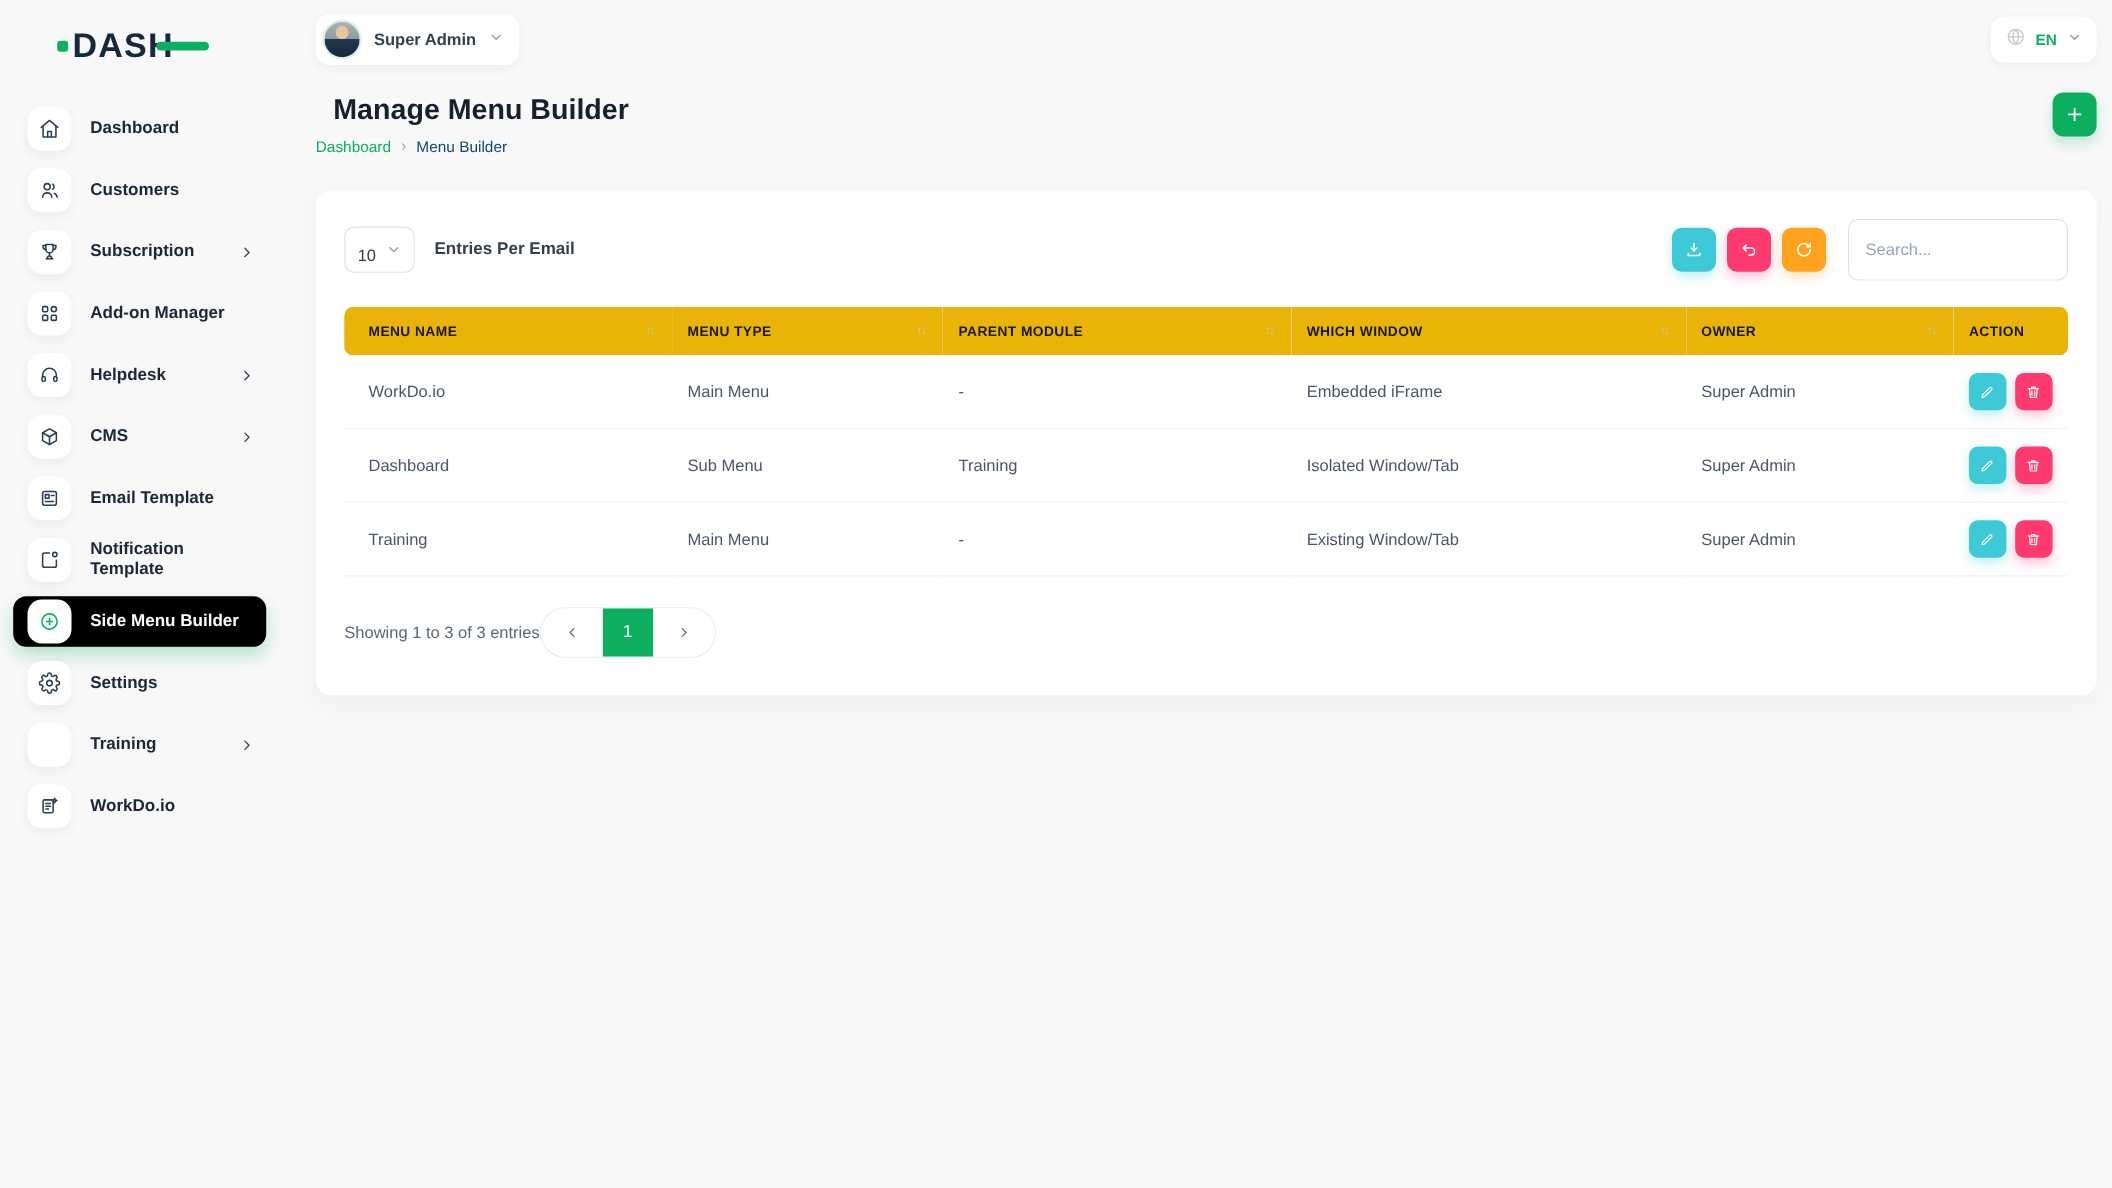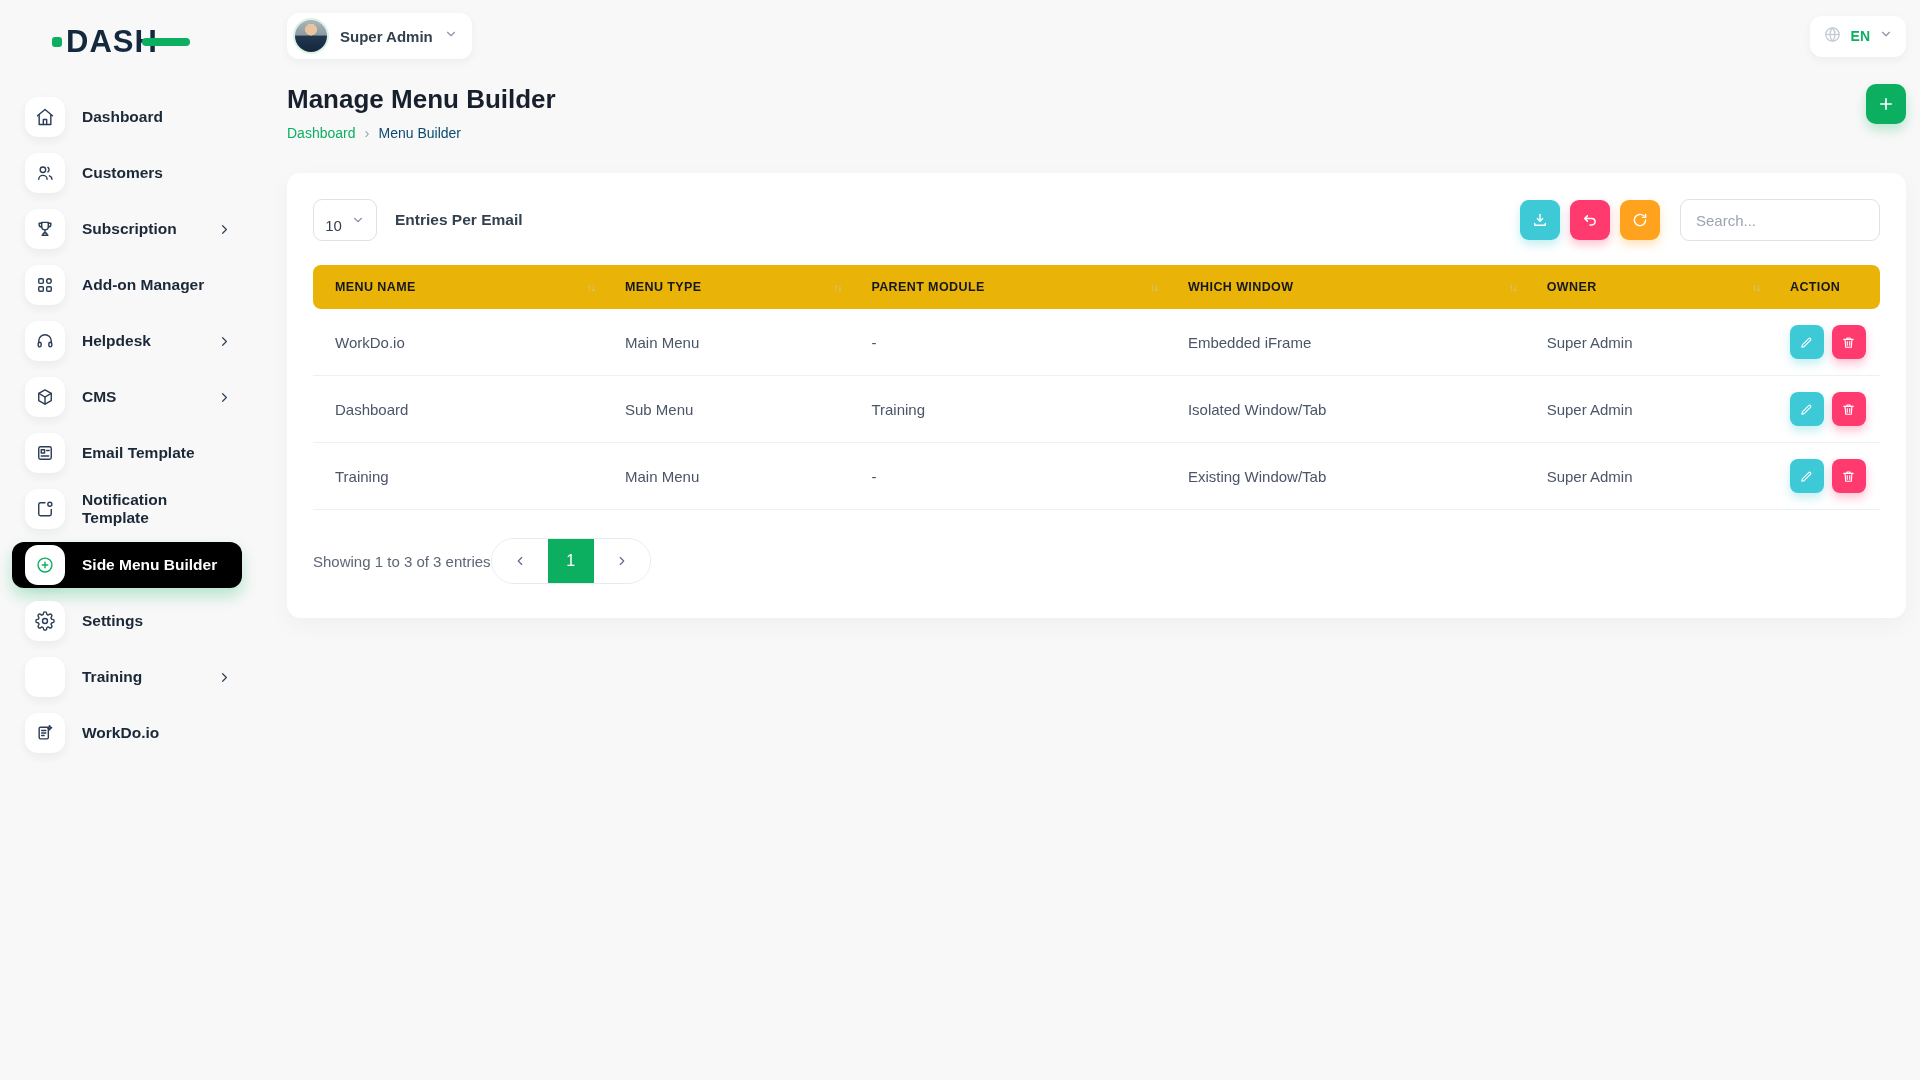--- a/index.html
+++ b/index.html
@@ -53,21 +53,21 @@
   .user-name { font-size:15px; font-weight:600; color:#33414f; }
   .pill-chevron svg, .select-chevron svg { width:14px; height:14px; stroke:#8a95a5; fill:none; stroke-width:2; stroke-linecap:round; stroke-linejoin:round; }
   .lang-pill {
     background:#fff; border-radius:12px; padding:9px 13px; display:flex; align-items:center; gap:9px;
     cursor:pointer; box-shadow:0 3px 10px rgba(20,30,50,.05);
   }
   .globe svg { width:19px; height:19px; stroke:#c3cad3; fill:none; stroke-width:1.6; }
   .lang-code { font-size:14px; font-weight:700; color:#0caf60; }
 
   .page-head { display:flex; justify-content:space-between; align-items:flex-start; margin-top:24px; }
-  .page-title { font-size:26px; font-weight:700; color:#18202e; }
+  .page-title { font-size:26px; font-weight:700; color:#18202e;margin-left:16px; }
   .breadcrumb { margin-top:9px; font-size:14px; display:flex; align-items:center; gap:9px; }
   .crumb-link { color:#0caf60; text-decoration:none; cursor:pointer; }
   .crumb-sep::after { content:"\203A"; color:#9aa4b2; font-size:15px; }
   .crumb-current { color:#0c4a6e; }
   .add-btn {
     width:40px; height:40px; border:none; border-radius:10px; background:#0caf60; cursor:pointer;
     display:flex; align-items:center; justify-content:center; box-shadow:0 6px 12px rgba(12,175,96,.25);
   }
   .add-btn svg { width:18px; height:18px; stroke:#fff; stroke-width:2.2; stroke-linecap:round; }
 
@@ -86,21 +86,21 @@
   .toolbar-right { margin-left:auto; display:flex; align-items:center; gap:10px; }
   .tool-btn {
     width:40px; height:40px; border:none; border-radius:9px; cursor:pointer;
     display:flex; align-items:center; justify-content:center;
   }
   .tool-btn svg { width:18px; height:18px; stroke:#fff; fill:none; stroke-width:1.9; stroke-linecap:round; stroke-linejoin:round; }
   .btn-info { background:#3ec9d6; box-shadow:0 5px 10px rgba(62,201,214,.3); }
   .btn-danger { background:#ff3a6e; box-shadow:0 5px 10px rgba(255,58,110,.3); }
   .btn-warning { background:#ffa21d; box-shadow:0 5px 10px rgba(255,162,29,.3); }
   .search-input {
-    width:200px; height:42px; border:1px solid #dde2ea; border-radius:9px; margin-left:10px;
+    width:200px; height:56px; border:1px solid #dde2ea; border-radius:9px; margin-left:10px;
     padding:0 15px; font-size:15px; color:#33414f; outline:none; font-family:inherit;
   }
   .search-input::placeholder { color:#9aa4b2; }
 
   table { width:100%; border-collapse:collapse; margin-top:24px; }
   thead th {
     background:#eab308; text-align:left; font-size:12.5px; font-weight:700;
     letter-spacing:.4px; color:#15191f; padding:15px 14px; position:relative;
     text-transform:uppercase; cursor:pointer;
   }

